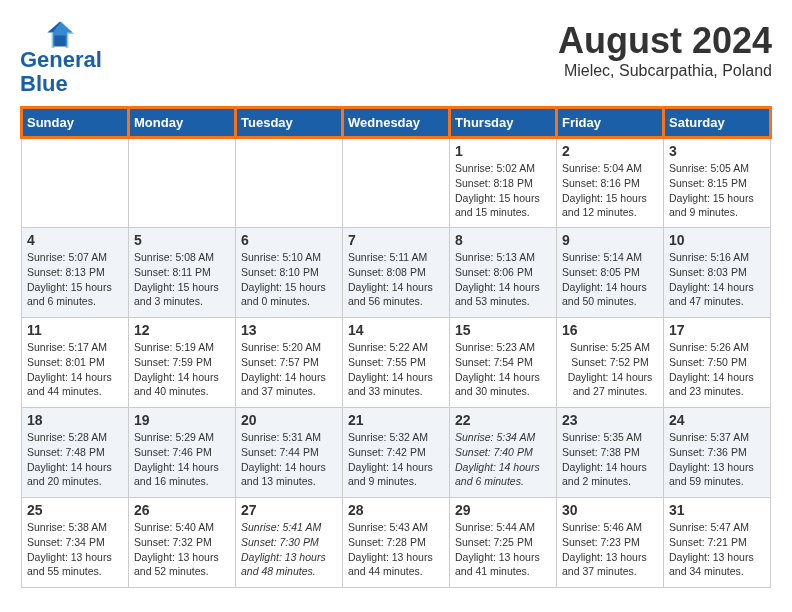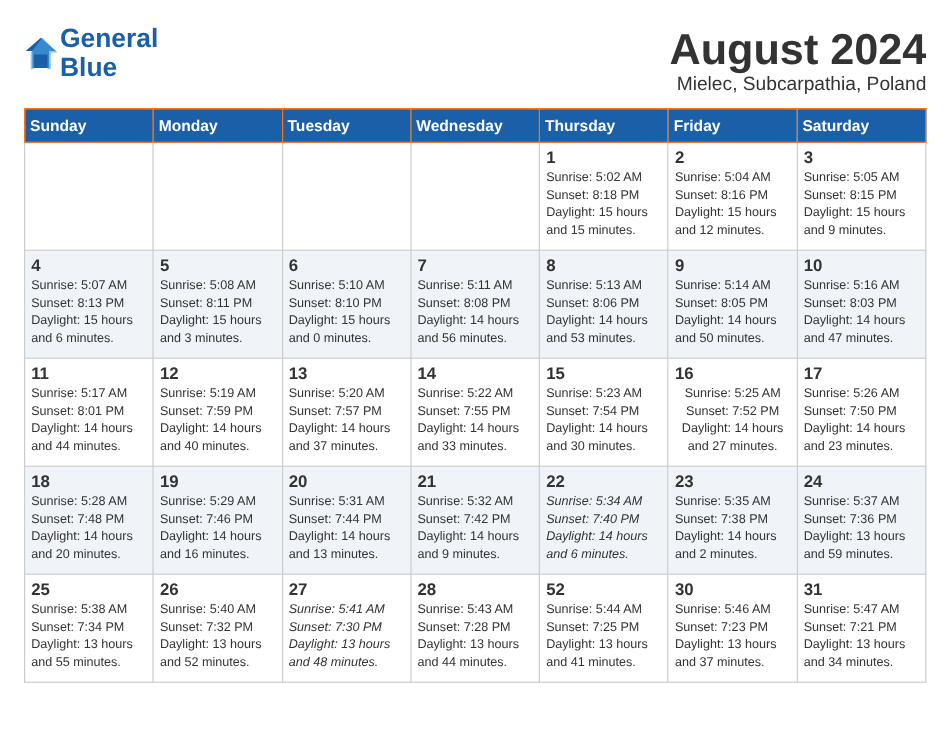--- a/index.html
+++ b/index.html
@@ -12,20 +12,21 @@
     }
     .header {
       display: flex;
       justify-content: space-between;
       align-items: flex-start;
       margin-bottom: 10px;
     }
     .logo {
       display: flex;
       align-items: center;
+      flex-direction: column;
     }
     .logo-text {
       font-size: 22px;
       font-weight: bold;
       color: #333;
       line-height: 1.1;
     }
     .logo-text span {
       color: #1a5fa8;
     }
@@ -53,21 +54,21 @@
     }
     thead tr {
       background: #1a5fa8;
       color: #fff;
     }
     thead th {
       padding: 6px 4px;
       text-align: left;
       font-size: 13px;
       font-weight: bold;
-      border: 1px solid #f97316;
+      border: 3px solid #f97316;
     }
     tbody tr {
       vertical-align: top;
     }
     tbody tr:nth-child(odd) {
       background: #fff;
     }
     tbody tr:nth-child(even) {
       background: #f0f4f8;
     }
@@ -327,21 +328,21 @@
 and 48 minutes.</div>
         </td>
         <td>
           <span class="day-number">28</span>
           <div class="day-info" style="white-space: pre-line;">Sunrise: 5:43 AM
 Sunset: 7:28 PM
 Daylight: 13 hours
 and 44 minutes.</div>
         </td>
         <td>
-          <span class="day-number">52</span>
+          <span class="day-number">29</span>
           <div class="day-info" style="white-space: pre-line;">Sunrise: 5:44 AM
 Sunset: 7:25 PM
 Daylight: 13 hours
 and 41 minutes.</div>
         </td>
         <td>
           <span class="day-number">30</span>
           <div class="day-info" style="white-space: pre-line;">Sunrise: 5:46 AM
 Sunset: 7:23 PM
 Daylight: 13 hours

